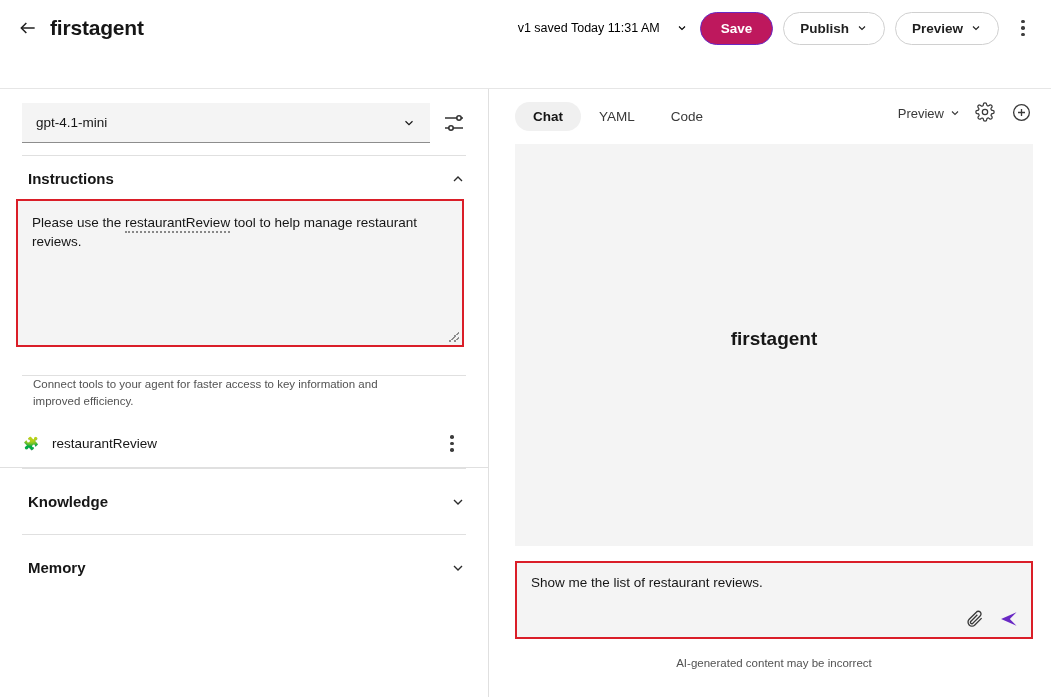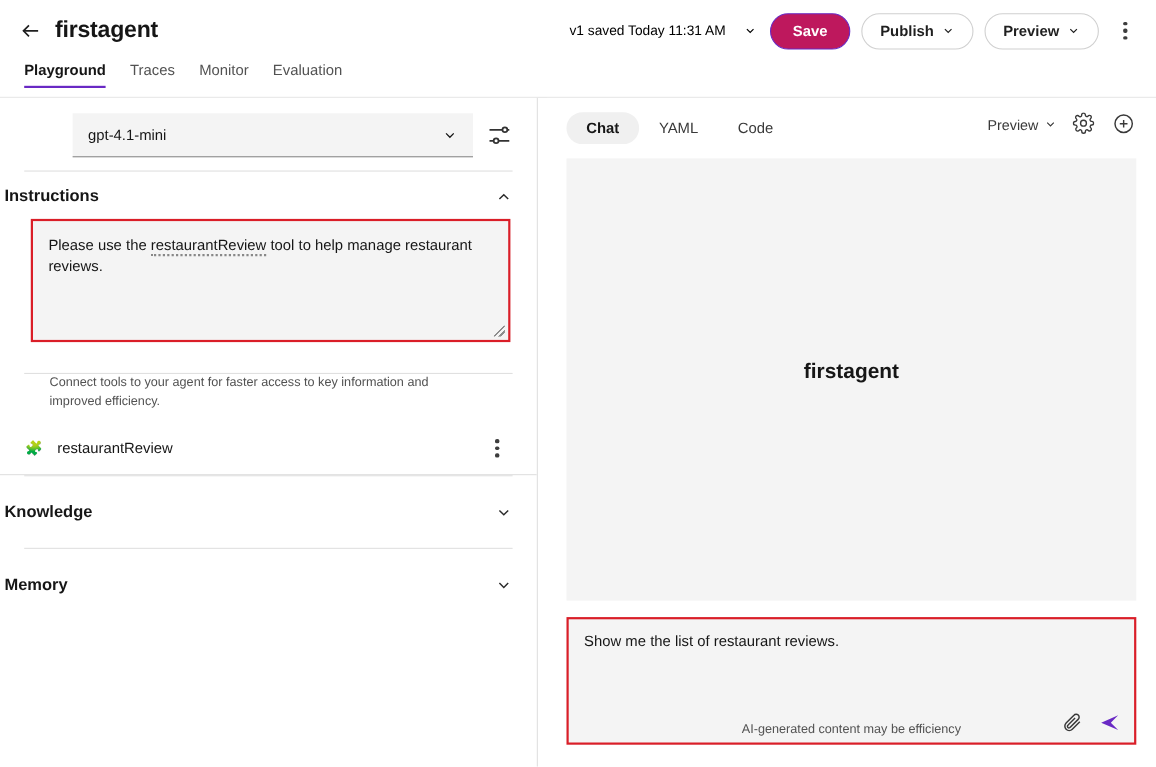--- a/index.html
+++ b/index.html
@@ -61,55 +61,54 @@
   .hrule {
     position: absolute; top: 88px; left: 0; right: 0; height: 1px; background: #e6e6e6;
   }
 
   
   .left {
     position: absolute; top: 89px; left: 0; width: 488px; bottom: 0;
     overflow: hidden; background: #fff;
   }
   .model-row {
-    display: flex; align-items: center; gap: 12px; padding: 14px 22px 12px 22px; margin-left: 44px;
+    display: flex; align-items: center; gap: 12px; padding: 14px 22px 12px 22px;
   }
   .model-select {
     flex: 1; height: 40px; background: #f4f4f4; border: none; border-bottom: 1px solid #8d8d8d;
     display: flex; align-items: center; padding: 0 14px; font-size: 13.5px; cursor: pointer;
     color: #161616;
   }
   .model-select .chev { margin-left: auto; }
   .sliders-icon { width: 24px; height: 24px; cursor: pointer; color: #333; }
 
   .section-div { height: 1px; background: #e0e0e0; margin: 0 22px; }
 
   .section-head {
-    display: flex; align-items: center; padding: 14px 22px 12px 4px; cursor: pointer; justify-content: flex-end;
+    display: flex; align-items: center; padding: 14px 22px 12px 28px; cursor: pointer; justify-content: flex-end;
   }
   .section-head h3 { margin: 0; font-size: 15px; font-weight: 700; }
   .section-head .chev { margin-left: auto; color: #2b2b2b; }
 
   .instr-box {
-    margin: 0 24px 0 28px; border: 2px solid #da1e28; background: #f4f4f4;
-    height: 112px; position: relative; padding: 12px 14px; font-size: 13.5px;
+    margin: 0 24px 0 16px; border: 2px solid #da1e28; background: #f4f4f4;
+    height: 148px; position: relative; padding: 12px 14px; font-size: 13.5px;
     line-height: 1.42; color: #161616;
   }
   .squiggle { border-bottom: 2px dotted #888; padding-bottom: 1px; }
   .resize-grip {
     position: absolute; right: 3px; bottom: 3px; width: 10px; height: 10px;
     background:
       linear-gradient(135deg, transparent 45%, #8d8d8d 45%, #8d8d8d 55%, transparent 55%),
       linear-gradient(135deg, transparent 70%, #8d8d8d 70%, #8d8d8d 80%, transparent 80%);
   }
 
   .tools-desc {
     padding: 0 33px; font-size: 11.5px; color: #525252; line-height: 1.45; max-width: 420px;
     margin-bottom: 12px;
-    margin-left: 12px;
   }
   .tool-row {
     display: flex; align-items: center; gap: 12px; padding: 8px 22px 10px 22px;
     border-bottom: 1px solid #e0e0e0; margin: 0 0 0 0;
   }
   .tool-row .tool-name { font-size: 13.5px; }
   .tool-row .kebab { margin-left: auto; }
   .tool-icon {
     width: 18px; height: 18px; border-radius: 4px;
     display: inline-flex; align-items: center; justify-content: center;
@@ -148,21 +147,21 @@
 
   .chat-canvas {
     position: absolute; top: 55px; left: 18px; right: 18px; height: 402px;
     background: #f4f4f4;
     display: flex; flex-direction: column; align-items: center; justify-content: center;
   }
   .chat-canvas h2 { margin: 0 0 12px 0; font-size: 19px; font-weight: 700; }
   .chat-canvas p { margin: 0; font-size: 12.5px; color: #525252; }
 
   .composer {
-    position: absolute; left: 18px; right: 18px; top: 472px; height: 116px;
+    position: absolute; left: 18px; right: 18px; top: 472px; height: 78px;
     background: #f4f4f4; border: 2px solid #da1e28; padding: 12px 14px;
   }
   .composer .msg { font-size: 13.5px; color: #161616; }
   .composer .tools {
     position: absolute; right: 12px; bottom: 8px; display: flex; align-items: center; gap: 14px;
   }
   .clip-icon { width: 20px; height: 20px; cursor: pointer; color: #393939; }
   .send-icon { width: 20px; height: 20px; cursor: pointer; color: #6929c4; }
 
   .disclaimer {
@@ -212,26 +211,20 @@
         </span>
       </button>
       <div class="kebab">
           <i></i>
           <i></i>
           <i></i>
         </div>
     </div>
   </div>
 
-  <div class="tabs">
-    <div class="tab active">Playground</div>
-    <div class="tab">Traces</div>
-    <div class="tab">Monitor</div>
-    <div class="tab">Evaluation</div>
-  </div>
   <div class="hrule"></div>
 
   <div class="left">
 
     <div class="model-row">
       <div class="model-select">
         <span>gpt-4.1-mini</span>
         <span class="chev">
           <svg width="14" height="14" viewBox="0 0 24 24" fill="none" stroke="currentColor" stroke-width="2">
               <path d="M6 9l6 6 6-6"></path>
@@ -349,16 +342,16 @@
           </svg>
         </div>
         <div class="send-icon">
           <svg width="20" height="20" viewBox="0 0 24 24" fill="currentColor">
             <path d="M2.5 12l18.5-8-8 8 8 8z"></path>
           </svg>
         </div>
       </div>
     </div>
 
-    <div class="disclaimer">AI-generated content may be efficiency</div>
+    <div class="disclaimer">AI-generated content may be incorrect</div>
   </div>
 
 </div>
 
 </body></html>

